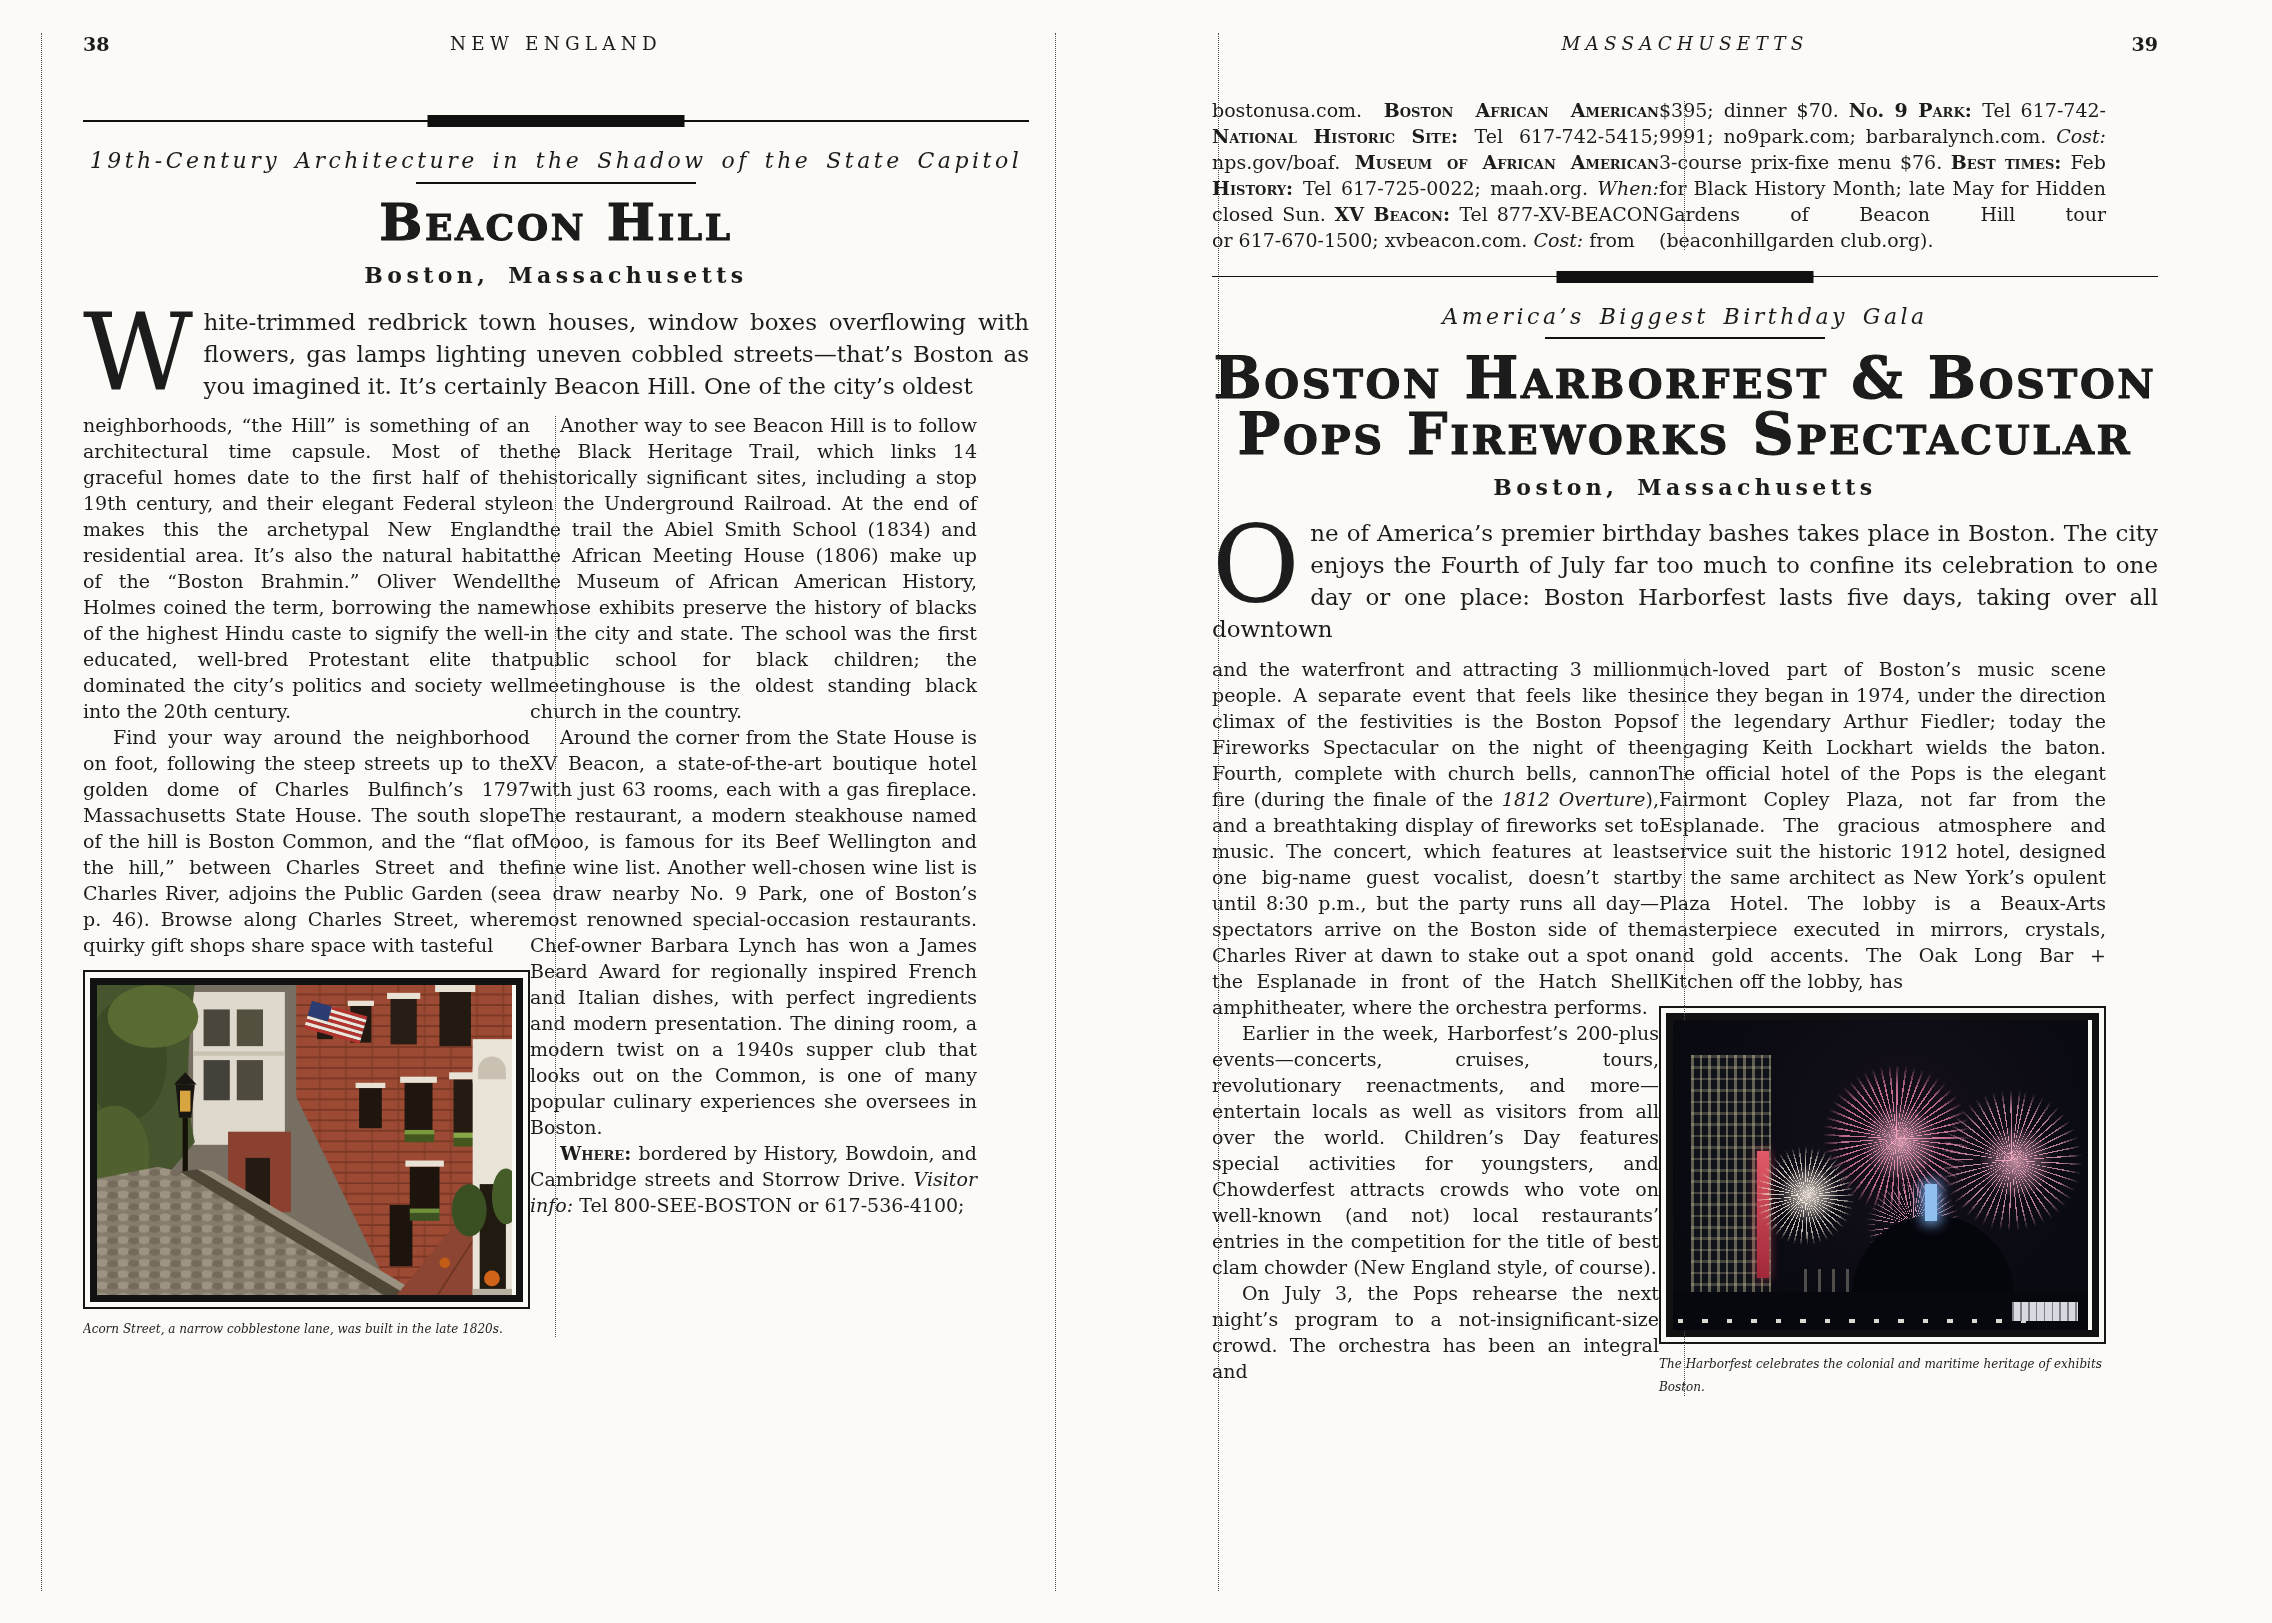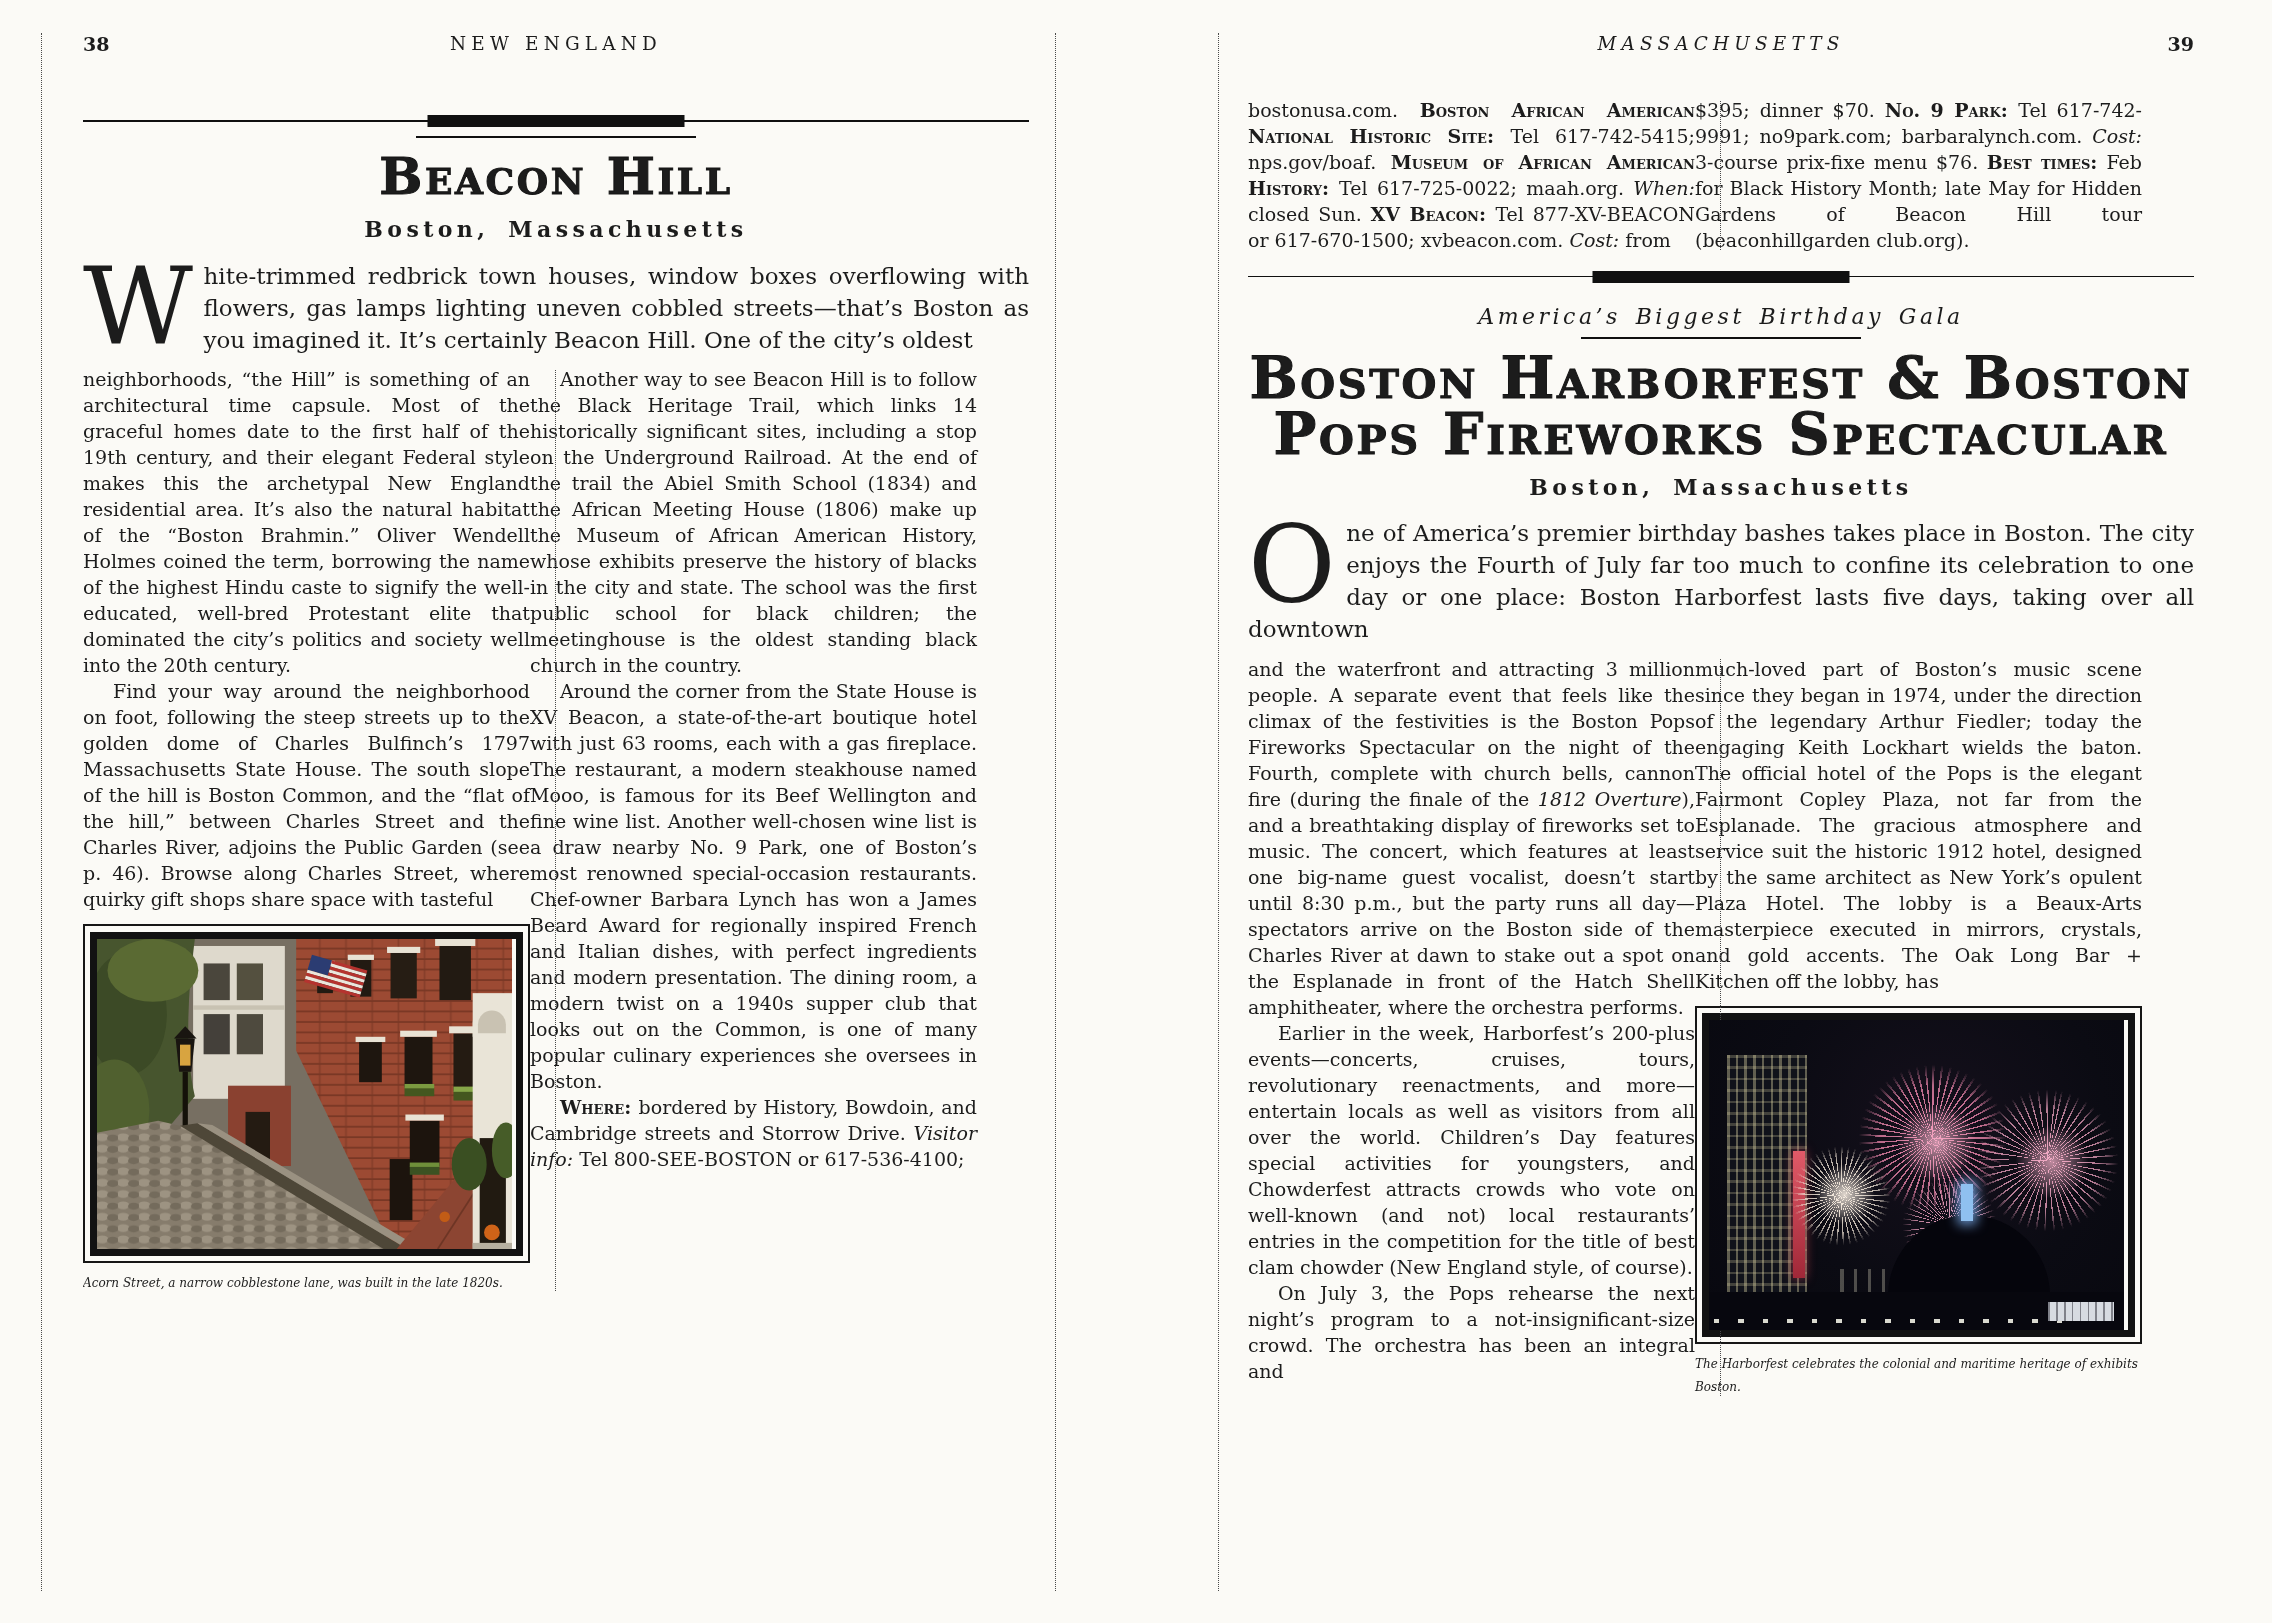--- a/index.html
+++ b/index.html
@@ -5,21 +5,21 @@
   html,body{margin:0;padding:0;width:2273px;height:1623px;background:#fbfaf6;
     font-family:"DejaVu Serif","Liberation Serif",serif;color:#1c1c1c;}
   .spread{position:relative;width:2229px;height:1623px;overflow:hidden;}
 
   
   .edge-line{position:absolute;top:33px;height:1558px;width:0;border-left:1.7px dotted #4a4a4a;}
   .e1{left:41px}.e2{left:1055px}.e3{left:1218px}.e4{left:2232px}
 
   .page{position:absolute;top:33px;width:946px;height:1569px;overflow:hidden;}
   .page.left{left:83px}
-  .page.right{left:1248px}
+  .page.right{left:1212px}
 
   .running-head{position:relative;height:26px;text-align:center;
     font-size:18.4px;letter-spacing:5.2px;}
   .running-head .pagenum{position:absolute;top:0;font-weight:bold;font-size:19px;letter-spacing:0;}
   .page.left .pagenum{left:0}
   .page.right .pagenum{right:0}
   .rh-italic{font-style:italic;}
 
   .deco-rule{position:relative;height:12.2px;margin-top:56px;}
   .deco-rule .line{position:absolute;left:0;right:0;top:5.2px;height:1.7px;background:#101010;}
@@ -100,20 +100,21 @@
     <div class="running-head">
       <span class="pagenum">38</span>
       <span class="rh-text">NEW ENGLAND</span>
     </div>
 
     <div class="deco-rule">
       <div class="line"></div>
       <div class="bar"></div>
     </div>
 
+    <div class="kicker">19th-Century Architecture in the Shadow of the State Capitol</div>
     <div class="kicker-rule"></div>
     <h1 class="title one">Beacon Hill</h1>
     <div class="location">Boston, Massachusetts</div>
 
     <p class="intro"><span class="dropcap">W</span><span>hite-trimmed redbrick town houses, window boxes overflowing with flowers, gas lamps lighting uneven cobbled streets—that’s Boston as you imagined it. It’s certainly Beacon Hill. One of the city’s oldest</span></p>
 
     <div class="cols">
       <div class="col">
         <p>neighborhoods, “the Hill” is something of an architectural time capsule. Most of the graceful homes date to the first half of the 19th century, and their elegant Federal style makes this the archetypal New England residential area. It’s also the natural habitat of the “Boston Brahmin.” Oliver Wendell Holmes coined the term, borrowing the name of the highest Hindu caste to signify the well-educated, well-bred Protestant elite that dominated the city’s politics and society well into the 20th century.</p>
         <p class="ind">Find your way around the neighborhood on foot, following the steep streets up to the golden dome of Charles Bulfinch’s 1797 Massachusetts State House. The south slope of the hill is Boston Common, and the “flat of the hill,” between Charles Street and the Charles River, adjoins the Public Garden (see p. 46). Browse along Charles Street, where quirky gift shops share space with tasteful</p>

